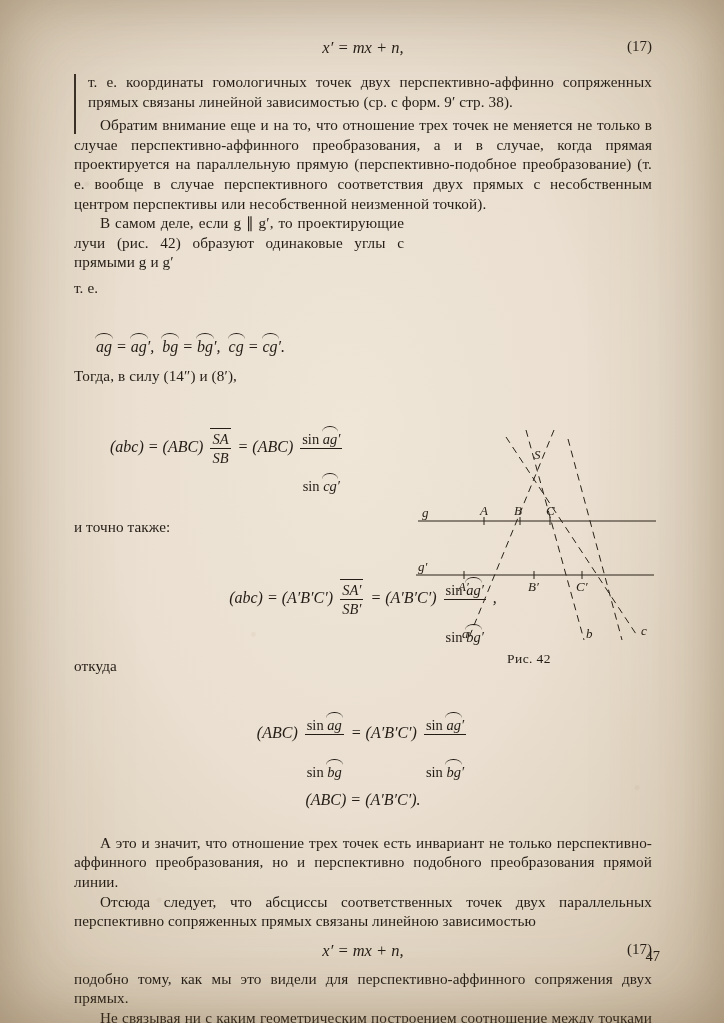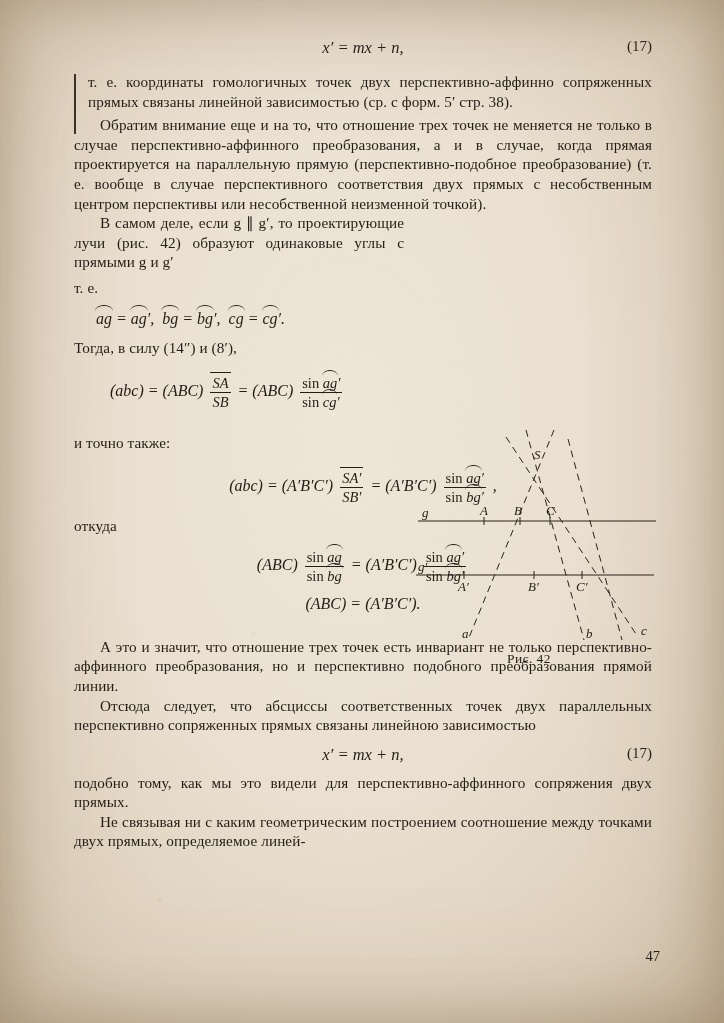--- a/index.html
+++ b/index.html
@@ -85,28 +85,28 @@
   .wrap-left{
     width:330px;
   }
   .math{
     font-family:"Liberation Serif", serif;
     font-style:italic;
   }
   .frac{
     display:inline-block;
     vertical-align:middle;
-    text-align:left;
+    text-align:center;
     font-size:14.5px;
     line-height:1.12;
     margin:0 3px;
   }
   .frac .num{ display:block; padding:0 2px 1px 2px; border-bottom:1px solid #241d16; }
   .frac .den{ display:block; padding:1px 2px 0 2px; }
-  .hat{ position:relative; display:inline-block; }
+  .hat{ position:relative; display:inline-block;margin-top:28px; }
   .hat::after{
     content:"";
     position:absolute;
     left:-1px;right:-1px;top:-5px;
     height:5px;
     border-top:1.3px solid #241d16;
     border-radius:50% 50% 0 0 / 100% 100% 0 0;
   }
   .ovl{ position:relative; display:inline-block; }
   .ovl::after{
@@ -142,21 +142,21 @@
 <div class="page">
   <div class="content">
 
     <div class="eq-line">
       <span class="math">x′ = mx + n,</span>
       <span class="eqno">(17)</span>
     </div>
 
     <div class="quote-block">
       <div class="quote-bar"></div>
-      <p>т. е. координаты гомологичных точек двух перспективно-аффинно сопряженных прямых связаны линейной зависимостью (ср. с форм. 5′ стр. 38).</p>
+      <p>т. е. координаты гомологичных точек двух перспективно-аффинно сопряженных прямых связаны линейной зависимостью (ср. с форм. 9′ стр. 38).</p>
     </div>
 
     <p class="indent" style="margin-top:4px;">Обратим внимание еще и на то, что отношение трех точек не меняется не только в случае перспективно-аффинного преобразования, а и в случае, когда прямая проектируется на параллельную прямую (перспективно-подобное преобразование) (т. е. вообще в случае перспективного соответствия двух прямых с несобственным центром перспективы или несобственной неизменной точкой).</p>
 
     <div class="flow">
 
       <div class="fig-wrap">
         <svg width="250" height="225" viewBox="0 0 250 225">
 
           <path class="dsh" d="M118 5 L176 215"></path>

